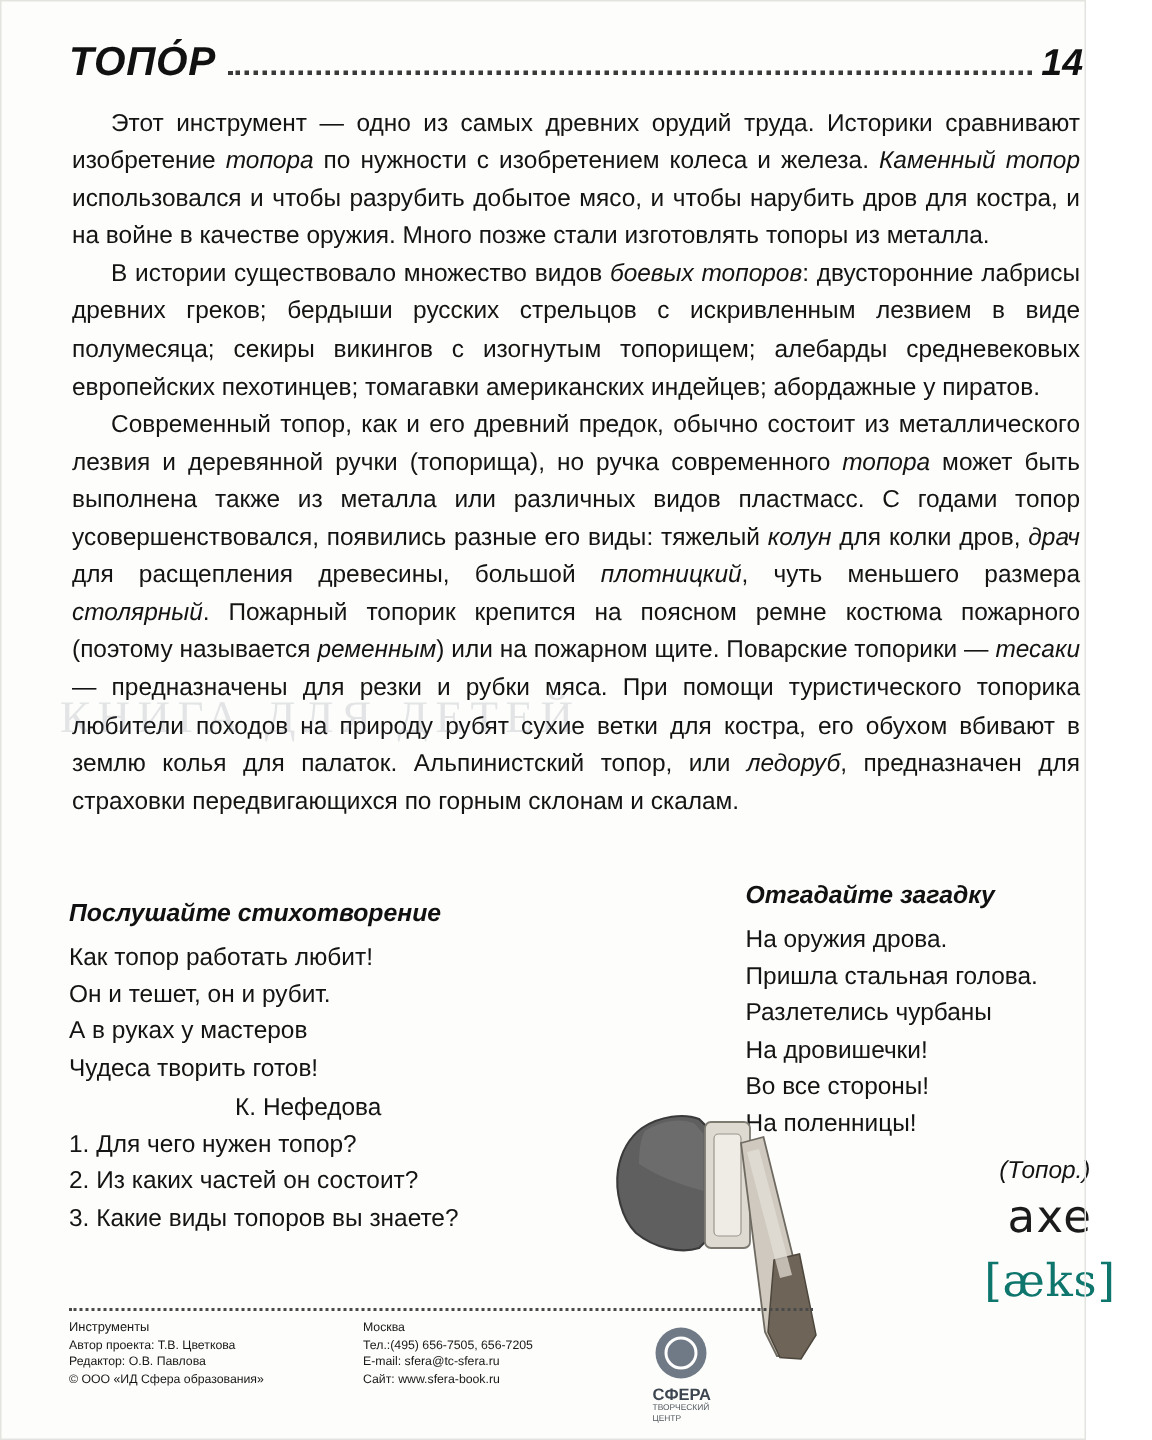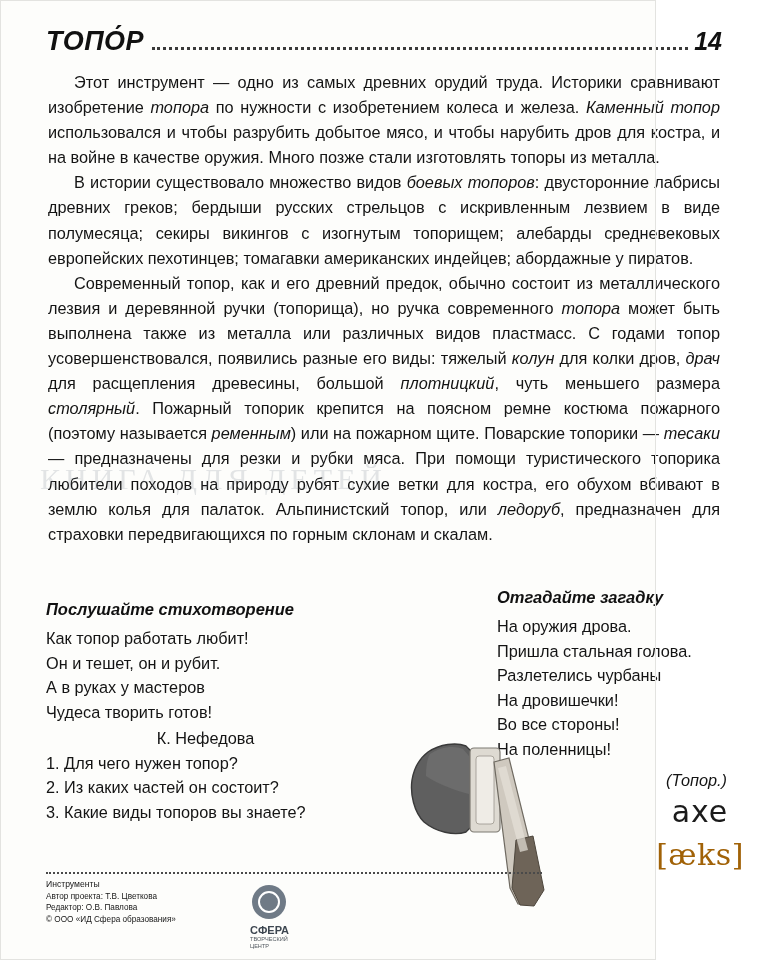--- a/index.html
+++ b/index.html
@@ -11,21 +11,21 @@
     width: 768px;
     height: 960px;
     font-family: "Liberation Sans", sans-serif;
     color: #1a1a1a;
     position: relative;
     overflow: hidden;
   }
   .page {
     position: absolute;
     left: 0; top: 0;
-    width: 656px;
+    width: 724px;
     height: 960px;
     background: #fdfdfb;
   }
   
   .page::after {
     content: "";
     position: absolute;
     left: 0; top: 0; right: 0; bottom: 0;
     border: 1px solid #e3e3e0;
     pointer-events: none;
@@ -157,21 +157,21 @@
   .word-en {
     font-family: "DejaVu Sans", sans-serif;
     font-size: 30px;
     color: #1b1b1b;
     margin-top: 12px;
     letter-spacing: 1px;
   }
   .word-ipa {
     font-family: "DejaVu Serif", serif;
     font-size: 30px;
-    color: #a16207;
+    color: #0f766e;
     margin-top: 8px;
     letter-spacing: 0.5px;
   }
 
   
   .axe {
     position: absolute;
     left: 370px;
     top: 728px;
     width: 250px;
@@ -334,20 +334,26 @@
     <path d="M128 40 L136 38 L158 122 L150 124 Z" fill="#e6e1d8" opacity="0.7"></path>
   </svg>
 
   <div class="footer">
     <div class="footer-col1">
       <div class="f-head">Инструменты</div>
       <div>Автор проекта: Т.В. Цветкова</div>
       <div>Редактор: О.В. Павлова</div>
       <div>© ООО «ИД Сфера образования»</div>
     </div>
+    <div class="footer-col2">
+      <div>Москва</div>
+      <div>Тел.:(495) 656-7505, 656-7205</div>
+      <div>E-mail: sfera@tc-sfera.ru</div>
+      <div>Сайт: www.sfera-book.ru</div>
+    </div>
     <div class="logo-wrap">
       <div class="logo-circle"></div>
       <div class="logo-text">
         <span class="logo-main">СФЕРА</span>
         <span class="logo-sub">ТВОРЧЕСКИЙ</span>
         <span class="logo-sub">ЦЕНТР</span>
       </div>
     </div>
   </div>
 

